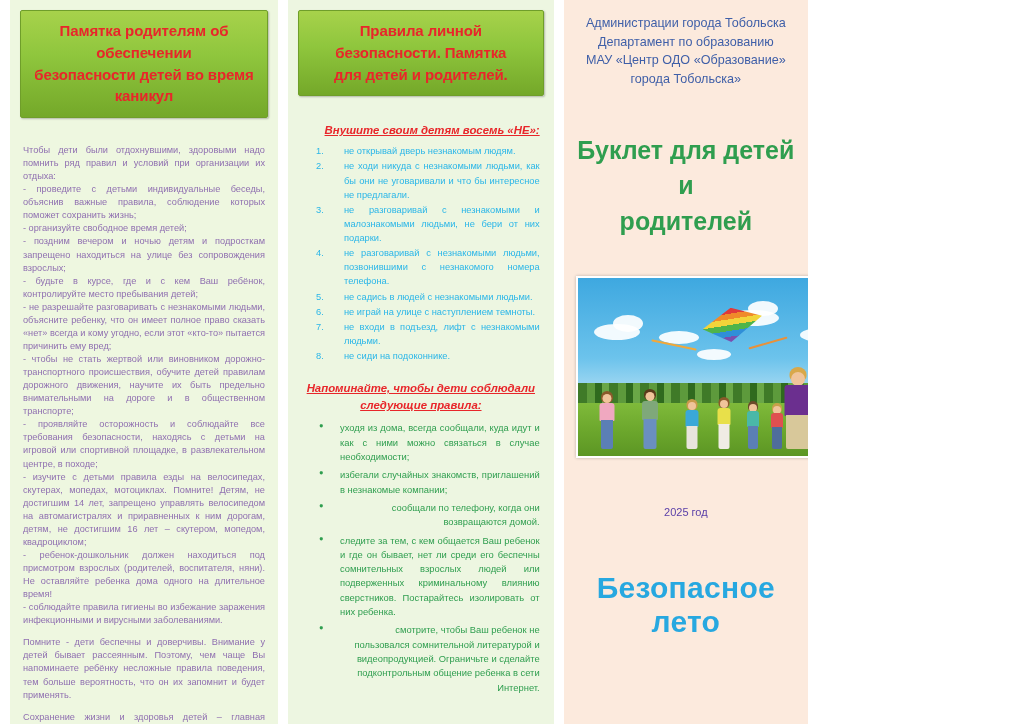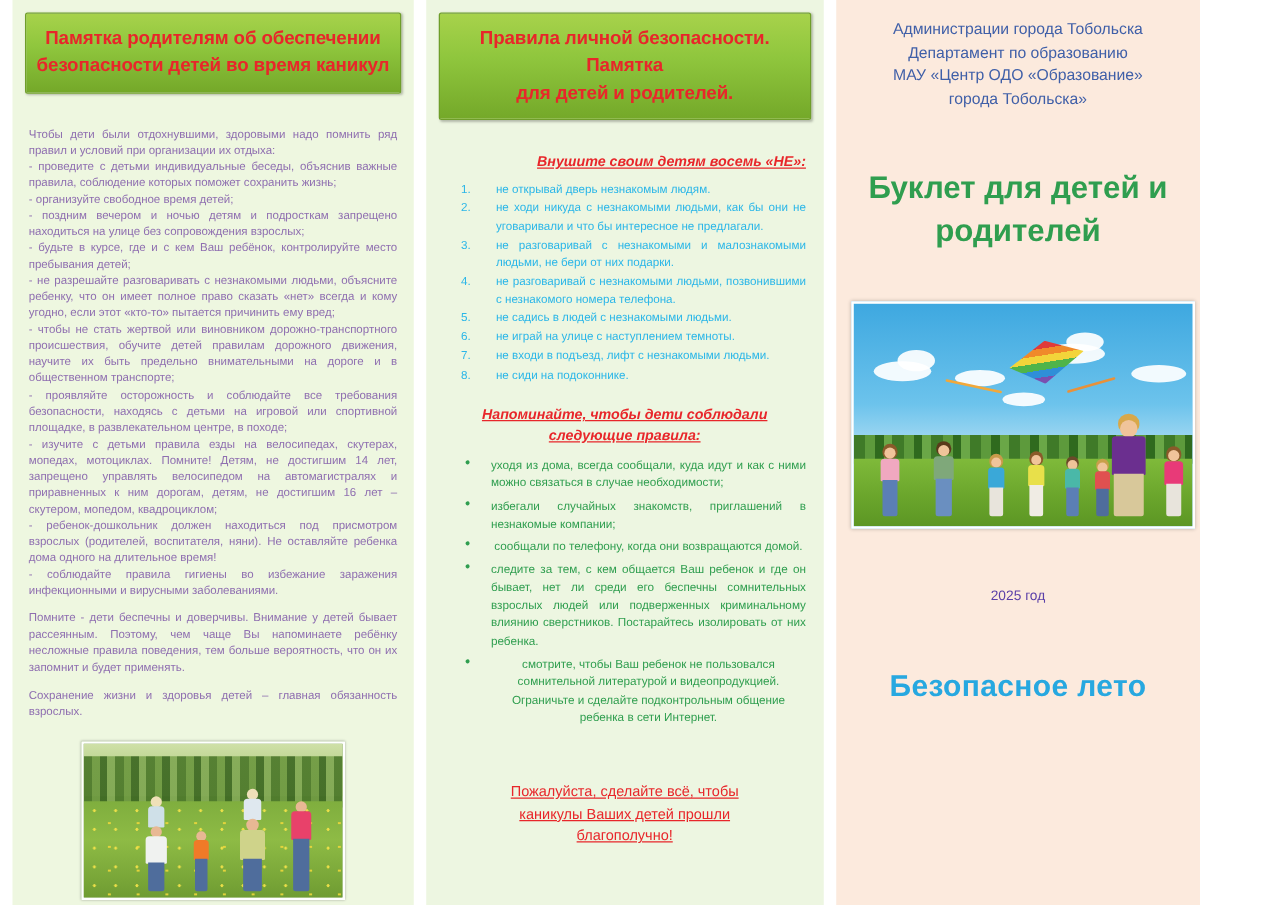--- a/index.html
+++ b/index.html
@@ -8,21 +8,21 @@
   html, body {
     width: 1024px;
     height: 724px;
     background: #ffffff;
     font-family: "Liberation Sans", "DejaVu Sans", sans-serif;
     overflow: hidden;
   }
 
   .brochure {
     position: relative;
-    width: 960px;
+    width: 808px;
     height: 724px;
     display: flex;
     background: #ffffff;
   }
 
   
   .panel {
     position: relative;
     height: 724px;
     overflow: hidden;
@@ -154,21 +154,21 @@
     text-align: justify;
   }
   ul.rules-list li::before {
     content: "\25CF";
     position: absolute;
     left: 17px;
     top: -1px;
     font-size: 7.5px;
     color: #2f9e4f;
   }
-  ul.rules-list li.noj { text-align: center; }
+  ul.rules-list li.noj { text-align: right; }
 
   .appeal {
     margin-top: 44px;
     text-align: center;
     color: #e8262a;
     font-weight: normal;
     font-size: 11.6px;
     line-height: 1.52;
   }
   .appeal span { text-decoration: underline; }
@@ -206,21 +206,21 @@
     text-align: center;
     color: #5a3fa8;
     font-size: 11px;
   }
 
   .safe-summer {
     margin-top: 53px;
     text-align: center;
     color: #27a8e0;
     font-weight: bold;
-    font-size: 24px;
+    font-size: 30px;
     letter-spacing: 0.3px;
   }
 
   
   .fp-sky { position:absolute; left:0; top:0; width:100%; height:34%;
             background: linear-gradient(to bottom,#cfe0a8,#9fc06a); }
   .fp-trees { position:absolute; left:0; top:8%; width:100%; height:34%;
             background: repeating-linear-gradient(90deg,
               #4e7a2c 0px,#4e7a2c 7px,#6f9a42 7px,#6f9a42 13px,
               #3f6a24 13px,#3f6a24 19px,#82a955 19px,#82a955 25px); opacity:.93; }

